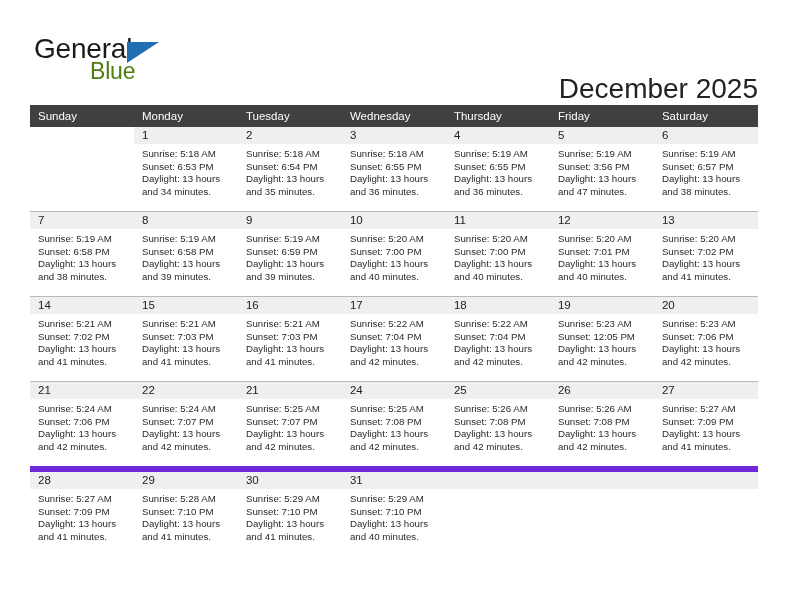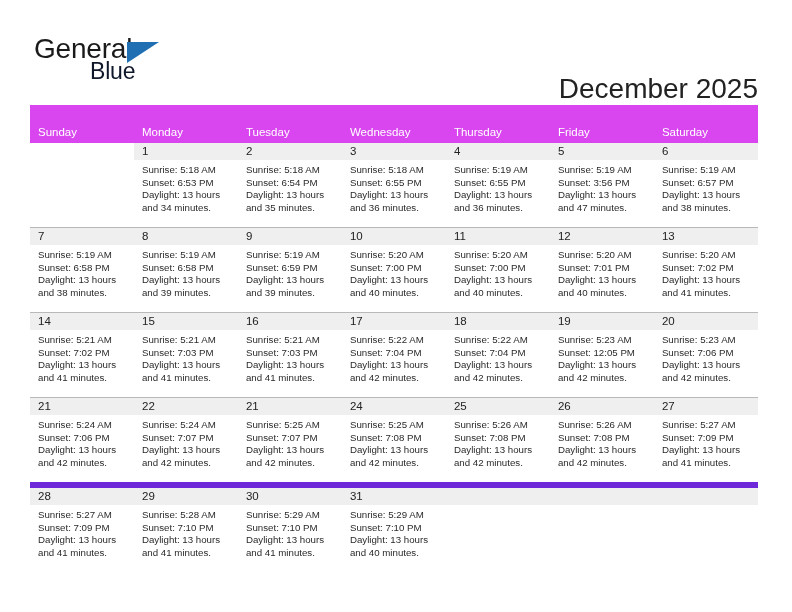--- a/index.html
+++ b/index.html
@@ -45,21 +45,21 @@
     letter-spacing: -0.2px;
     color: #1a1a1a;
     line-height: 26px;
   }
   .logo-blue {
     position: absolute;
     left: 56px;
     top: 22px;
     font-size: 23px;
     letter-spacing: -0.2px;
-    color: #0f172a;
+    color: #4d7c0f;
     line-height: 26px;
     text-align: right;
   }
   .logo-triangle {
     position: absolute;
     left: 93px;
     top: 6px;
     width: 0;
     height: 0;
     border-left: 32px solid #1f6fb2;
@@ -90,26 +90,26 @@
   
   .calendar {
     position: absolute;
     left: 30px;
     top: 105px;
     width: 728px;
     border-collapse: collapse;
     table-layout: fixed;
   }
   .calendar th {
-    background: #d946ef;
+    background: #404040;
     color: #ffffff;
     font-size: 11.5px;
     font-weight: normal;
     text-align: left;
-    padding: 21px 0 5px 8px;
+    padding: 5px 0 5px 8px;
     height: 11px;
     vertical-align: middle;
   }
 
   .week-row td {
     vertical-align: top;
     padding: 0;
     border-top: 1px solid #b9b9b9;
   }
   .week-row.first-week td {

